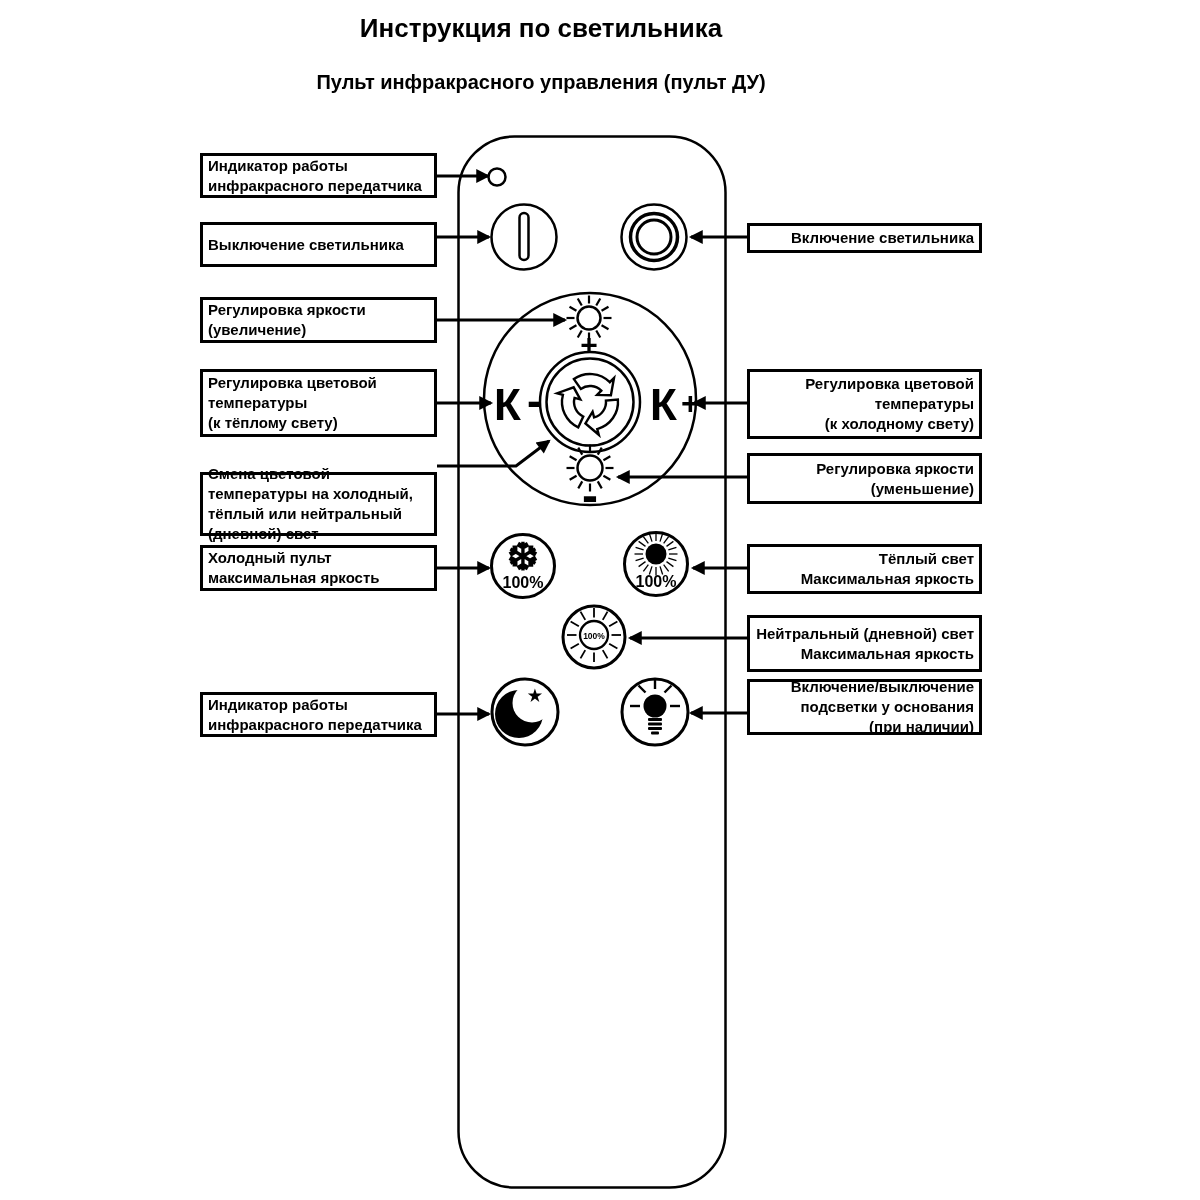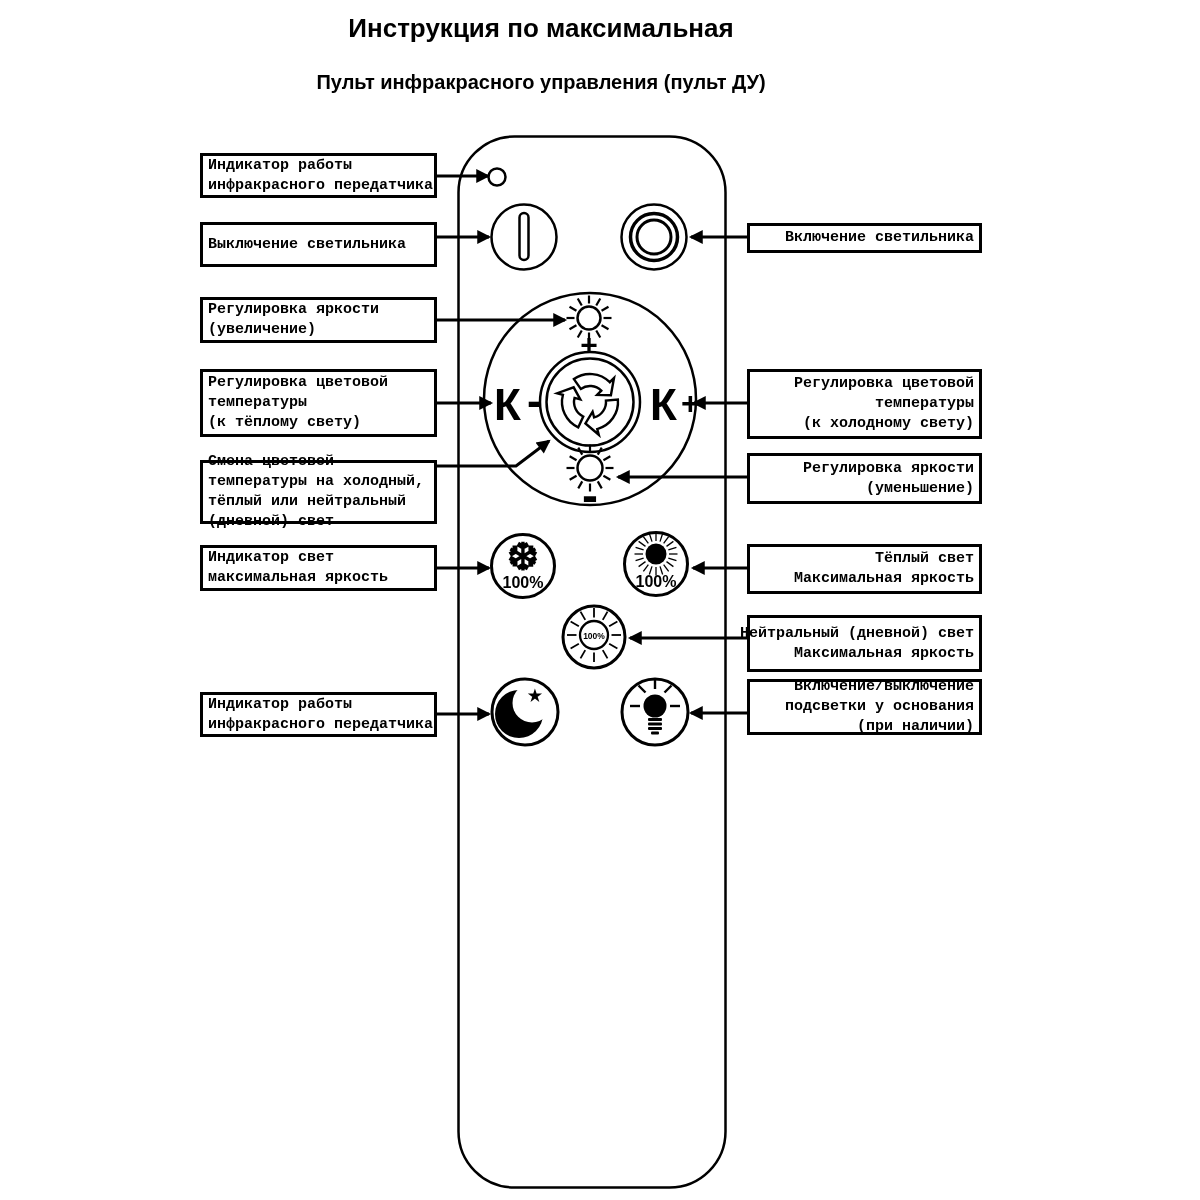--- a/index.html
+++ b/index.html
@@ -16,49 +16,48 @@
   .subtitle{
     position:absolute;left:0;top:71px;width:1082px;
     text-align:center;font-size:20px;font-weight:bold;
   }
   .label-box{
     position:absolute;box-sizing:border-box;
     border:3px solid #000;background:#fff;
     display:flex;align-items:center;
     font-weight:bold;font-size:15px;line-height:20px;
     white-space:pre;
-    font-family:Liberation Mono, monospace;
   }
   .left-col{left:200px;width:237px;padding:0 5px;justify-content:flex-start;text-align:left;}
   .right-col{left:747px;width:235px;padding:0 5px;justify-content:flex-end;text-align:right;}
   svg{position:absolute;left:0;top:0;}
   svg text{font-family:"Liberation Sans", sans-serif;font-weight:bold;fill:#000;}
   .stroke{fill:none;stroke:#000;}
   .wfill{fill:#fff;stroke:#000;}
   .connector{stroke:#000;stroke-width:3;fill:none;}
 </style>
 </head>
 <body>
 
-<div class="title">Инструкция по максимальная</div>
+<div class="title">Инструкция по светильника</div>
 <div class="subtitle">Пульт инфракрасного управления (пульт ДУ)</div>
 
 <div class="label-box left-col" style="top:153px;height:45px">Индикатор работы
 инфракрасного передатчика</div>
 <div class="label-box left-col" style="top:222px;height:45px">Выключение светильника</div>
 <div class="label-box left-col" style="top:297px;height:46px">Регулировка яркости
 (увеличение)</div>
 <div class="label-box left-col" style="top:369px;height:68px">Регулировка цветовой
 температуры
 (к тёплому свету)</div>
-<div class="label-box left-col" style="top:460px;height:64px">Смена цветовой
+<div class="label-box left-col" style="top:472px;height:64px">Смена цветовой
 температуры на холодный,
 тёплый или нейтральный
 (дневной) свет</div>
-<div class="label-box left-col" style="top:545px;height:46px">Индикатор свет
+<div class="label-box left-col" style="top:545px;height:46px">Холодный пульт
 максимальная яркость</div>
 <div class="label-box left-col" style="top:692px;height:45px">Индикатор работы
 инфракрасного передатчика</div>
 
 <div class="label-box right-col" style="top:223px;height:30px">Включение светильника</div>
 <div class="label-box right-col" style="top:369px;height:70px">Регулировка цветовой
 температуры
 (к холодному свету)</div>
 <div class="label-box right-col" style="top:453px;height:51px">Регулировка яркости
 (уменьшение)</div>

